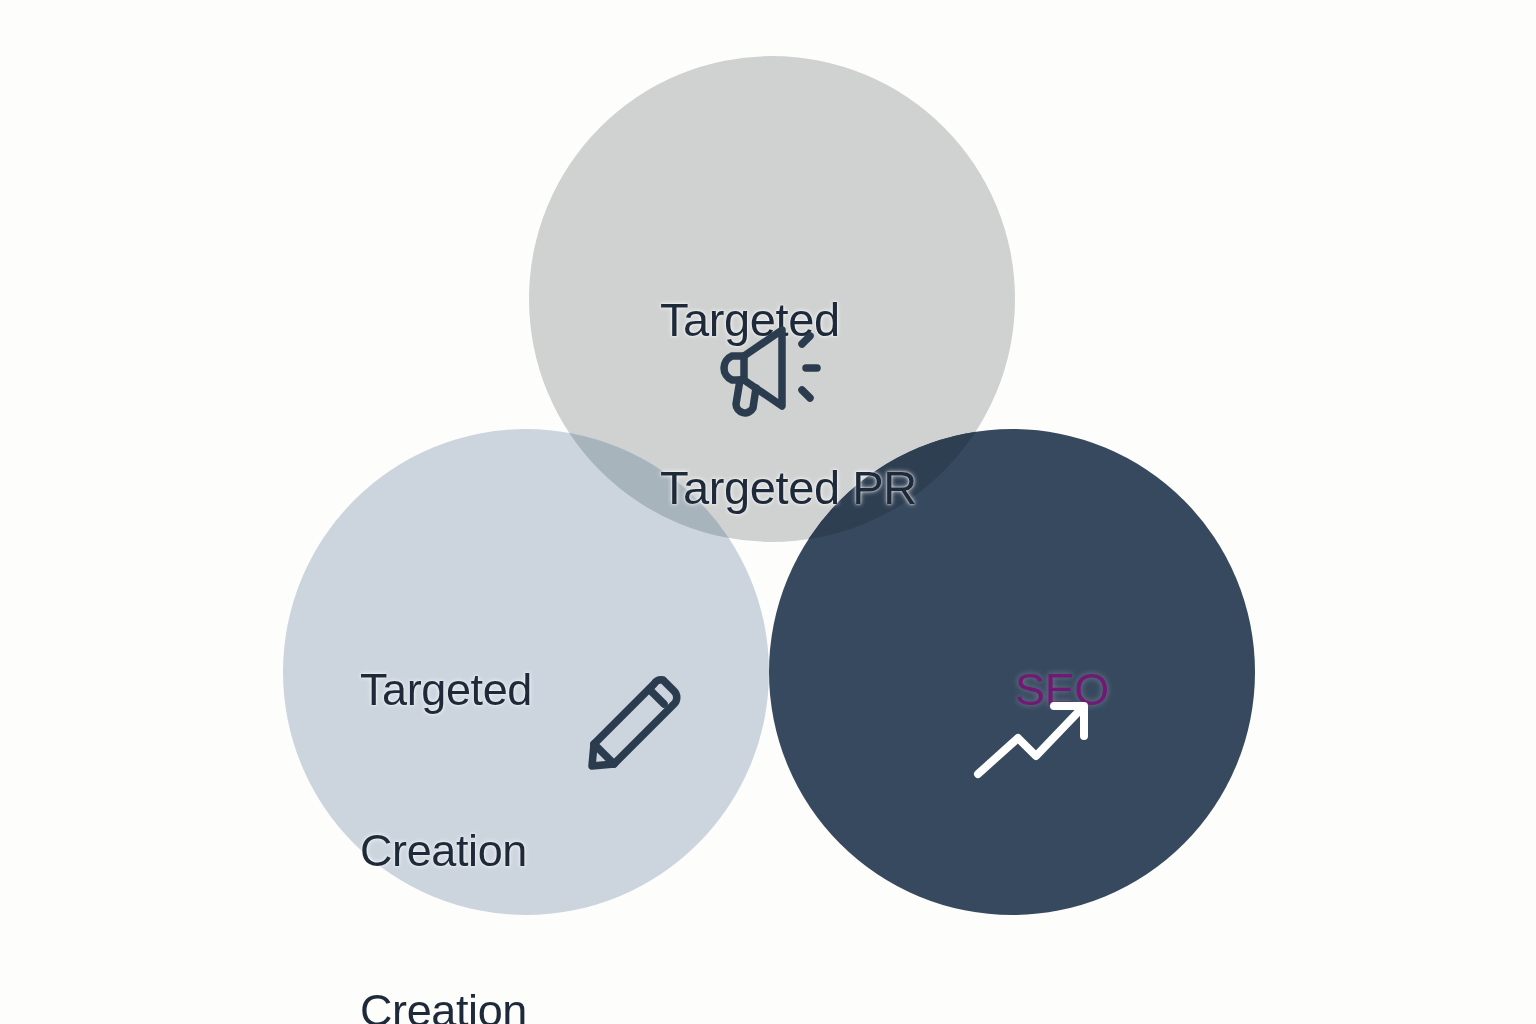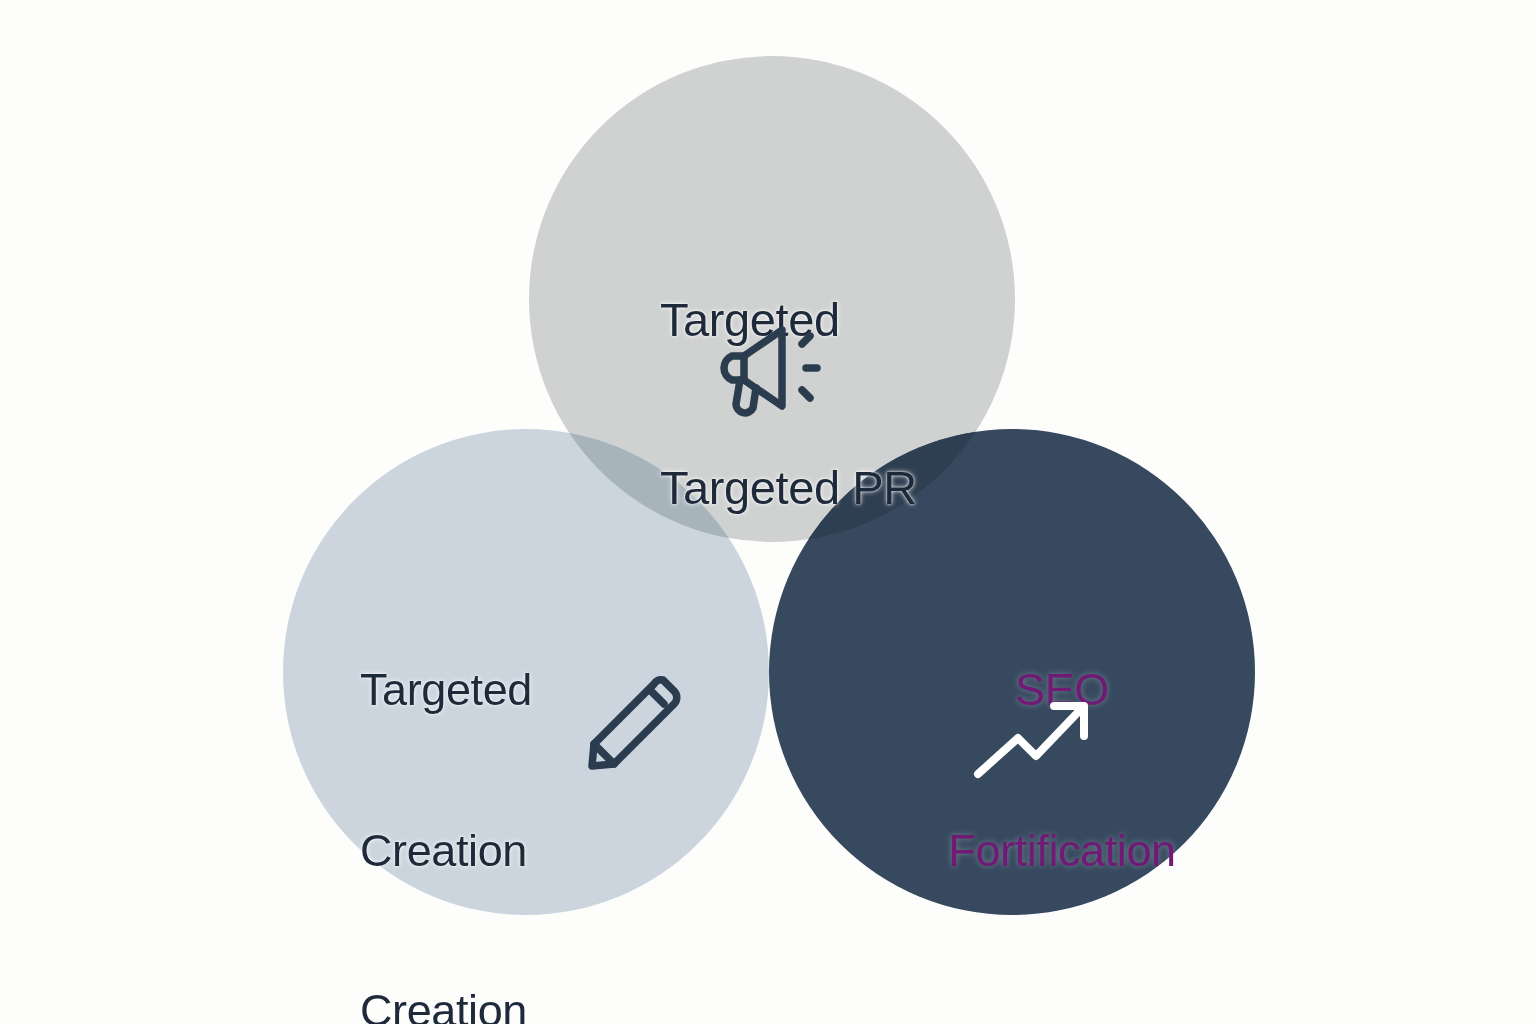--- a/index.html
+++ b/index.html
@@ -112,21 +112,20 @@
   </div>
 
   <div class="label-block" id="label-left">
     <span class="label-line">Targeted</span>
     <span class="label-line">Creation</span>
     <span class="label-line">Creation</span>
   </div>
 
   <div class="label-block" id="label-right">
     <span class="label-line">SEO</span>
-    <span class="label-line">Fortification</span>
   </div>
 
   <div class="icon-wrap" id="icon-megaphone">
     <svg width="118" height="100" viewBox="0 0 118 100">
       <g fill="none" stroke="#2b3c4f" stroke-width="7.5" stroke-linecap="round" stroke-linejoin="round">
         <path d="M68 12 L30 38 L30 62 L68 88 Z"></path>
         <path d="M30 38 L18 38 A13 13 0 0 0 18 62 L30 62"></path>
         <path d="M26 62 L22 86 A9 9 0 0 0 39 90 L42 70"></path>
         <path d="M88 26 L96 18"></path>
         <path d="M92 50 L103 50"></path>

